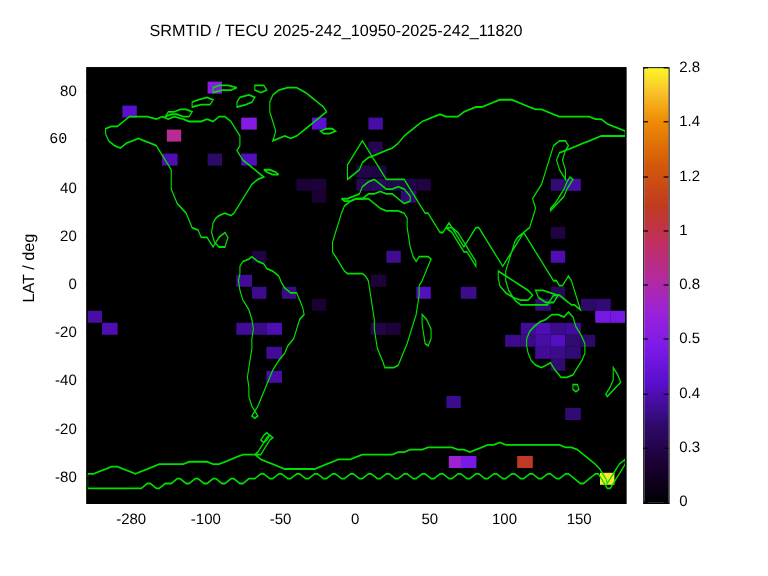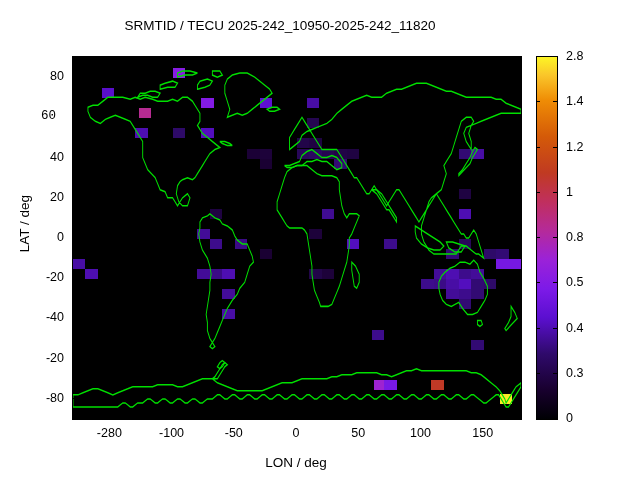--- a/index.html
+++ b/index.html
@@ -277,21 +277,20 @@
       <div class="tickmark-y" style="left: 72px; top: 277.222px;"></div>
       <div class="tick-y" style="left: 24px; width: 40px; top: 277.222px;">-20</div>
       <div class="tickmark-y" style="left: 72px; top: 317.444px;"></div>
       <div class="tick-y" style="left: 24px; width: 40px; top: 317.444px;">-40</div>
       <div class="tickmark-y" style="left: 72px; top: 357.667px;"></div>
       <div class="tick-y" style="left: 24px; width: 40px; top: 357.667px;">-20</div>
       <div class="tickmark-y" style="left: 72px; top: 397.889px;"></div>
       <div class="tick-y" style="left: 24px; width: 40px; top: 397.889px;">-80</div>
     </div>
 
-  <div id="xlabel">LON / deg</div>
   <div id="ylabel">LAT / deg</div>
 
   <div id="colorbar-frame">
     <div id="colorbar-gradient" style="background: linear-gradient(rgb(253, 245, 37) 0%, rgb(250, 198, 42) 5%, rgb(239, 140, 5) 12%, rgb(212, 90, 8) 22%, rgb(192, 58, 34) 32%, rgb(192, 47, 94) 40%, rgb(181, 42, 154) 48%, rgb(155, 34, 216) 56%, rgb(125, 26, 232) 64%, rgb(91, 15, 208) 72%, rgb(47, 10, 107) 82%, rgb(24, 0, 46) 92%, rgb(0, 0, 4) 100%);"></div>
   </div>
   <div id="colorbar-ticks">
       <div class="cb-tickmark-l" style="left: 536px; top: 56px;"></div>
       <div class="cb-tickmark-r" style="left: 553px; top: 56px;"></div>
       <div class="cb-tick" style="left: 566px; top: 56px;">2.8</div>
       <div class="cb-tickmark-l" style="left: 536px; top: 101.25px;"></div>

